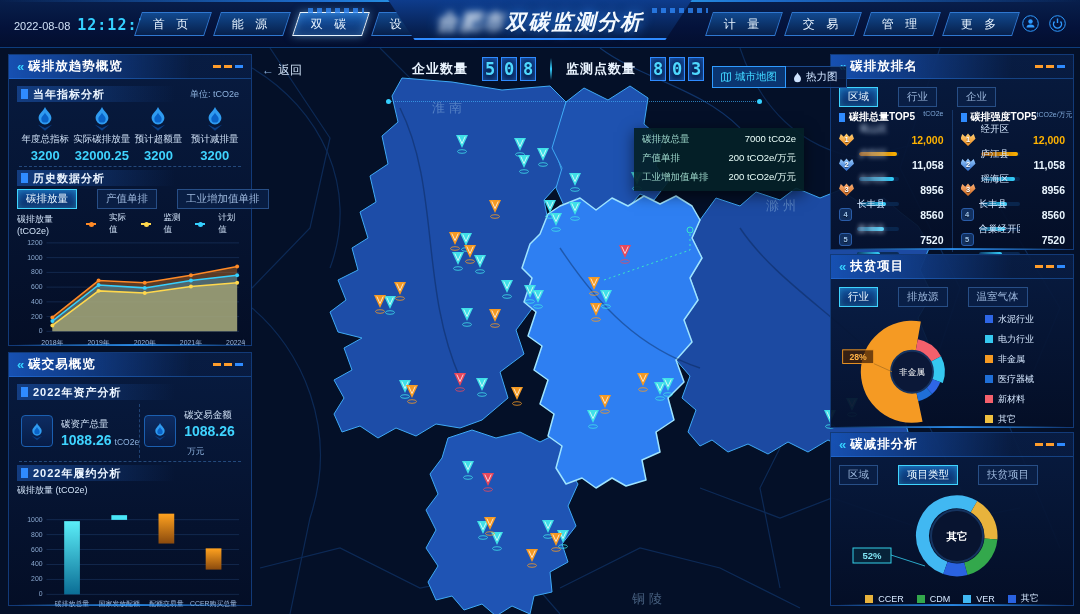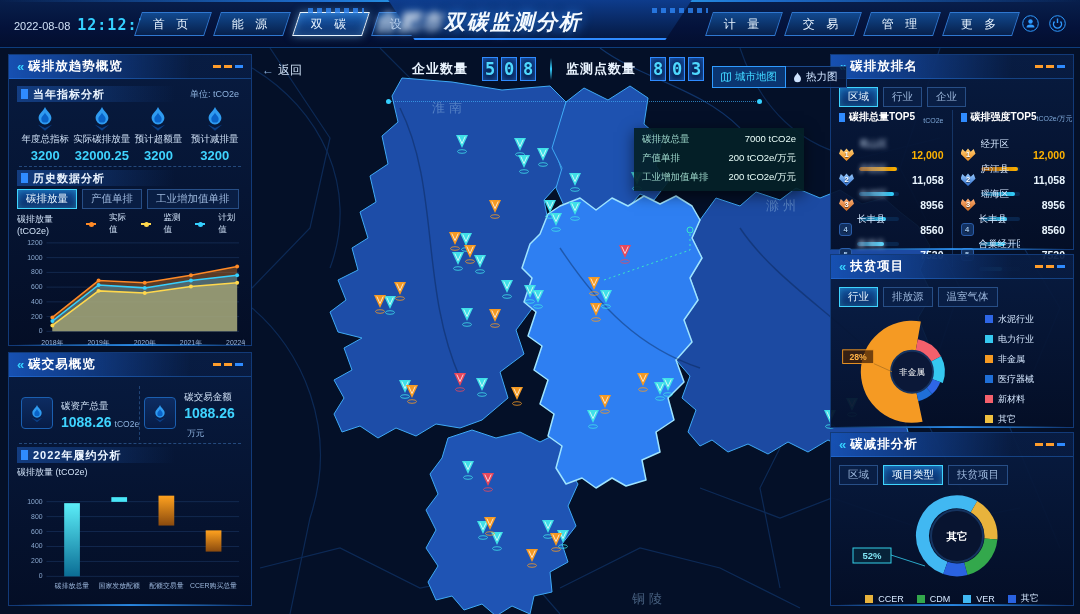--- a/index.html
+++ b/index.html
@@ -21,21 +21,21 @@
     background:linear-gradient(180deg,#11498f,#071f4a);
     border:1px solid #2f77d0;display:flex;align-items:center;justify-content:center;cursor:pointer;}
   .navbtn span{transform:skewX(18deg);font-size:12px;letter-spacing:4px;color:#e8f4ff;padding:0 8px;}
   .navbtn.active{border-color:#e6f4ff;background:linear-gradient(180deg,#1b62b8,#0a2c66);
     box-shadow:0 0 8px rgba(120,200,255,.55),inset 0 0 8px rgba(120,200,255,.35);}
   .titlewrap{position:absolute;left:50%;top:0;transform:translateX(-50%);width:330px;height:44px;}
   .title-bg{position:absolute;left:0;top:0;width:330px;height:40px;
     background:linear-gradient(180deg,#0e3c8c,#051a44);
     clip-path:polygon(4% 0,96% 0,88% 100%,12% 100%);
     border-bottom:2px solid #2f8bff;box-shadow:0 0 14px rgba(40,130,255,.5);}
-  .title-txt{position:absolute;left:0;top:8px;width:100%;text-align:left;
+  .title-txt{position:absolute;left:0;top:8px;width:100%;text-align:center;
     font-size:21px;font-weight:bold;font-style:italic;color:#f4faff;letter-spacing:2px;
     text-shadow:0 0 12px #2f8bff,0 2px 3px #04102c;}
   .title-txt .blurred{filter:blur(3px);opacity:.9;}
   .dashes{position:absolute;top:8px;width:56px;height:5px;opacity:.75;
     background:repeating-linear-gradient(90deg,#2f8bff 0 5px,transparent 5px 9px);}
   .sysicons{position:absolute;right:14px;top:15px;display:flex;gap:10px;}
   .sysicons svg{cursor:pointer;}
   
   .panel{position:absolute;width:244px;z-index:5;
     background:linear-gradient(180deg,rgba(8,28,66,.93),rgba(4,14,38,.93));
@@ -49,21 +49,21 @@
   .phead .pt{font-size:12.5px;font-weight:bold;color:#fff;letter-spacing:1px;}
   .phead .hdash{margin-left:auto;display:flex;gap:3px;}
   .phead .hdash i{width:8px;height:3px;background:#ff9d2b;}
   .phead .hdash i:last-child{background:#2f8bff;}
   .pbody{padding:5px 8px 4px 8px;}
   .sec{display:flex;align-items:center;height:16px;margin:2px 0 3px 0;padding:0 4px;
     background:linear-gradient(90deg,rgba(32,98,200,.5),transparent 70%);}
   .sec .sq{width:7px;height:10px;background:#2f8bff;margin-right:5px;flex:none;}
   .sec .st{font-size:11px;font-weight:bold;color:#eaf4ff;letter-spacing:1px;}
   .sec .unit{margin-left:auto;font-size:9px;color:#8fb4e0;}
-  .tabs{display:flex;gap:5px;margin:3px 0;}
+  .tabs{display:flex;gap:20px;margin:3px 0;}
   .tab{padding:2px 8px;font-size:10.5px;color:#9db8dd;cursor:pointer;
     border:1px solid #274e86;background:rgba(10,32,72,.8);white-space:nowrap;}
   .tab.active{color:#e9f7ff;border-color:#3fd4ff;background:linear-gradient(180deg,#11529e,#0a2c66);
     box-shadow:0 0 6px rgba(63,212,255,.4) inset;}
   .dashline{border-bottom:1px dashed rgba(80,150,230,.4);margin:3px 2px;}
   
   .metrics{display:flex;margin-top:2px;}
   .metric{flex:1;display:flex;flex-direction:column;align-items:center;cursor:default;}
   .metric .lb{font-size:9.5px;color:#cfe0f5;margin-top:2px;white-space:nowrap;}
   .metric .vl{font-size:13px;font-weight:bold;color:#3fd4ff;margin-top:2px;}
@@ -81,21 +81,21 @@
   .asset+.asset{border-left:1px dashed rgba(80,150,230,.35);}
   .tile{width:32px;height:32px;flex:none;border-radius:4px;border:1px solid #1b5fb0;
     background:linear-gradient(180deg,#0d2c62,#071c46);display:flex;align-items:center;justify-content:center;}
   .asset .alb{font-size:9.5px;color:#cfe0f5;}
   .asset .avl{font-size:14px;font-weight:bold;color:#3fd4ff;}
   .asset .aun{font-size:8.5px;color:#8fb4e0;font-weight:normal;margin-left:3px;}
   
   .rankcols{display:flex;margin-top:2px;}
   .rcol{flex:1;min-width:0;}
   .rcol+.rcol{border-left:1px solid rgba(40,90,160,.45);padding-left:8px;margin-left:8px;}
-  .rhead{display:flex;align-items:flex-end;margin-bottom:18px;}
+  .rhead{display:flex;align-items:flex-start;margin-bottom:3px;}
   .rhead .sq{width:6px;height:9px;background:#2f8bff;margin-right:4px;align-self:center;flex:none;}
   .rhead .ht{font-size:10px;font-weight:bold;color:#fff;white-space:nowrap;}
   .rhead .hu{margin-left:auto;font-size:7px;color:#7fa8d8;white-space:nowrap;}
   .rrow{display:flex;align-items:center;gap:5px;height:25px;}
   .badge{width:15px;height:13px;flex:none;display:flex;align-items:center;justify-content:center;
     font-size:7.5px;font-weight:bold;color:#fff;text-shadow:0 1px 1px rgba(0,0,0,.6);
     clip-path:polygon(50% 100%,0% 45%,12% 8%,32% 28%,50% 4%,68% 28%,88% 8%,100% 45%);}
   .b1{background:linear-gradient(180deg,#ffd27a,#f08c1e);}
   .b2{background:linear-gradient(180deg,#9fd0ff,#2f6fd0);}
   .b3{background:linear-gradient(180deg,#ffb37a,#d06a1e);}
@@ -503,20 +503,24 @@
   <div class="phead">
     <span class="chev">«</span>
     <span class="pt">碳交易概览</span>
     <span class="hdash">
         <i></i>
         <i></i>
         <i></i>
       </span>
   </div>
   <div class="pbody">
+    <div class="sec">
+      <span class="sq"></span>
+      <span class="st">2022年资产分析</span>
+    </div>
     <div class="assets">
       <div class="asset">
         <span class="tile">
           <svg width="16" height="20" viewBox="0 0 24 28">
               <path d="M4,21 L12,25 L20,21 L12,28 Z" fill="#0b3f86"></path>
               <path d="M12,2 C14,7 19,9 19,14 a7,7 0 1 1 -14,0 C5,9 10,7 12,2 Z" fill="#2f9bf0"></path>
               <path d="M12,8 C13,11 16,12 16,15 a4,4 0 1 1 -8,0 C8,12 11,11 12,8 Z" fill="#0a63c8"></path>
             </svg>
         </span>
         <span>

